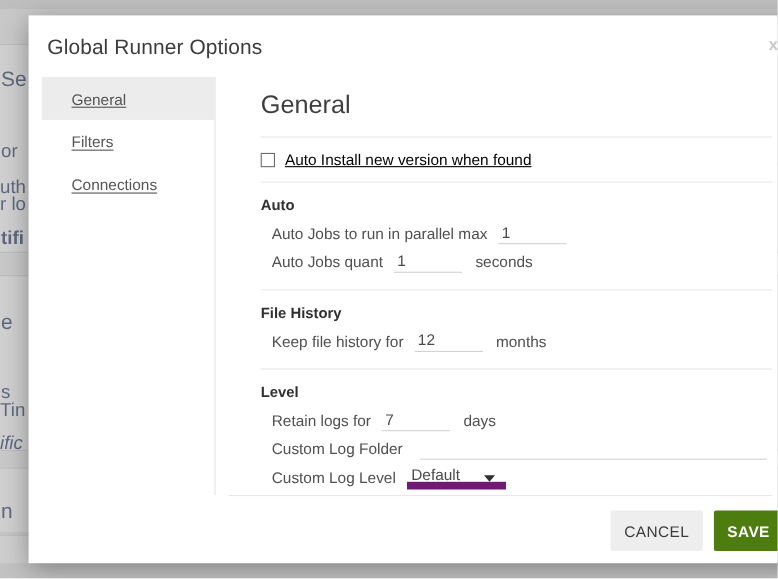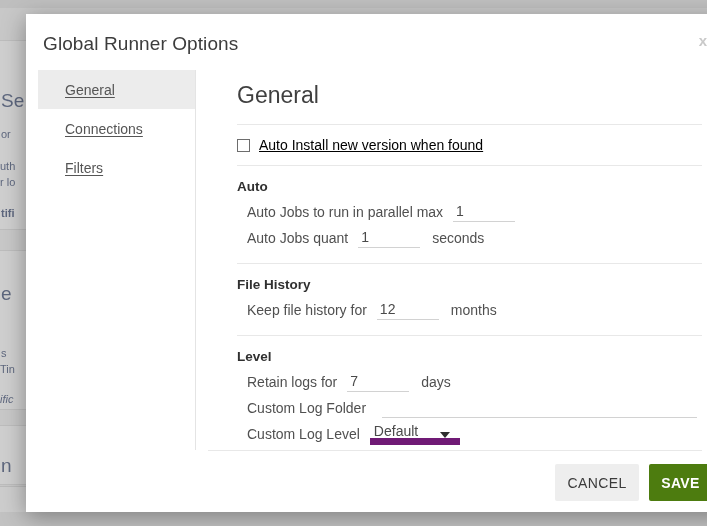--- a/index.html
+++ b/index.html
@@ -37,21 +37,21 @@
     border-top: 1px solid #bdbdbd;
     border-bottom: 1px solid #bdbdbd;
   }
   .bg-text {
     position: absolute;
     color: #4a5570;
     font-size: 15px;
     white-space: nowrap;
     opacity: .85;
   }
-  .bg-text.small { font-size: 11px; }
+  .bg-text.small { font-size: 17px; }
   .bg-text.big { font-size: 19px; }
   .bg-strip {
     position: absolute;
     left: 0; width: 707px;
     background: #bfbfbf;
   }
   .bg-bottombar {
     position: absolute;
     left: 0; bottom: 0;
     width: 707px; height: 14px;
@@ -286,21 +286,21 @@
   <div class="bg-layer">
     <div class="bg-page"></div>
 
     <div class="bg-card" style="left:0; top:40px; width:707px; height:190px;"></div>
     <div class="bg-card" style="left:0; top:250px; width:707px; height:160px;"></div>
     <div class="bg-card" style="left:0; top:425px; width:707px; height:60px;"></div>
 
     <div class="bg-strip" style="top:0; height:8px;"></div>
 
     <div id="bg-left-frags">
-        <div class="bg-text big" style="left: 1px; top: 62px; margin-top: 28px;">Se</div>
+        <div class="bg-text big" style="left: 1px; top: 62px;">Se</div>
         <div class="bg-text small" style="left: 1px; top: 128px;">or</div>
         <div class="bg-text small" style="left: 0px; top: 160px;">uth</div>
         <div class="bg-text small" style="left: 0px; top: 176px;">r lo</div>
         <div class="bg-text small" style="left: 1px; top: 207px; font-weight: bold;">tifi</div>
         <div class="bg-text big" style="left: 1px; top: 283px;">e</div>
         <div class="bg-text small" style="left: 1px; top: 347px;">s</div>
         <div class="bg-text small" style="left: 0px; top: 363px;">Tin</div>
         <div class="bg-text small" style="left: 0px; top: 393px; font-style: italic;">ific</div>
         <div class="bg-text big" style="left: 1px; top: 455px;">n</div>
       </div>
@@ -327,24 +327,24 @@
     </div>
 
     <div class="modal-body">
 
       <div class="sidebar">
         <div id="sidebar-items">
             <div class="side-item active">
               <span>General</span>
             </div>
             <div class="side-item">
+              <span>Filters</span>
+            </div>
+            <div class="side-item">
               <span>Connections</span>
-            </div>
-            <div class="side-item">
-              <span>Filters</span>
             </div>
           </div>
       </div>
 
       <div class="content">
         <div class="content-title">General</div>
         <div class="hr top"></div>
 
         <div class="check-row">
           <div class="cbox"></div>

